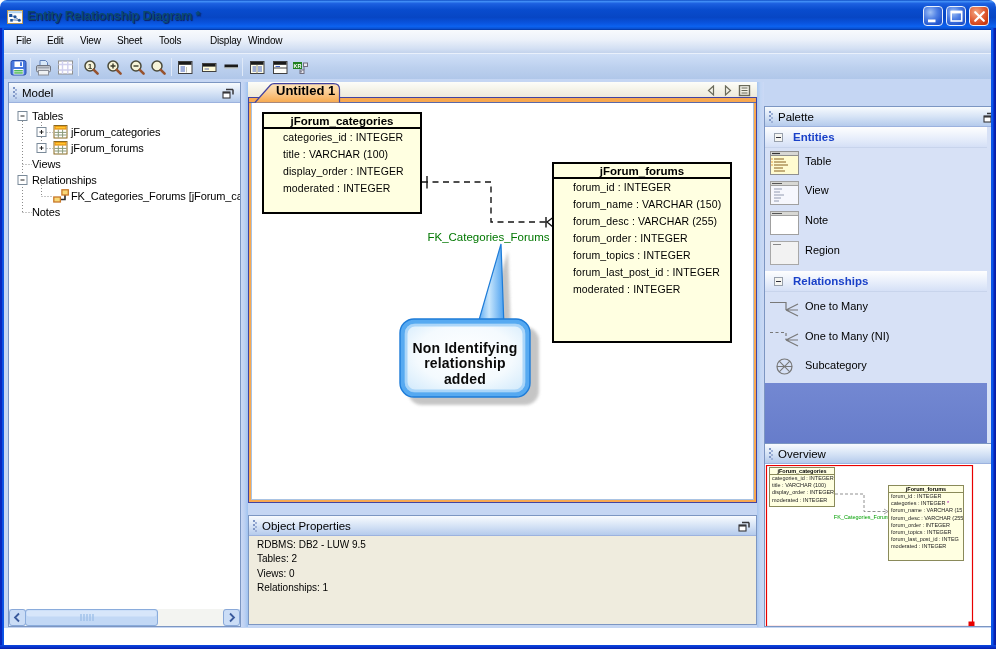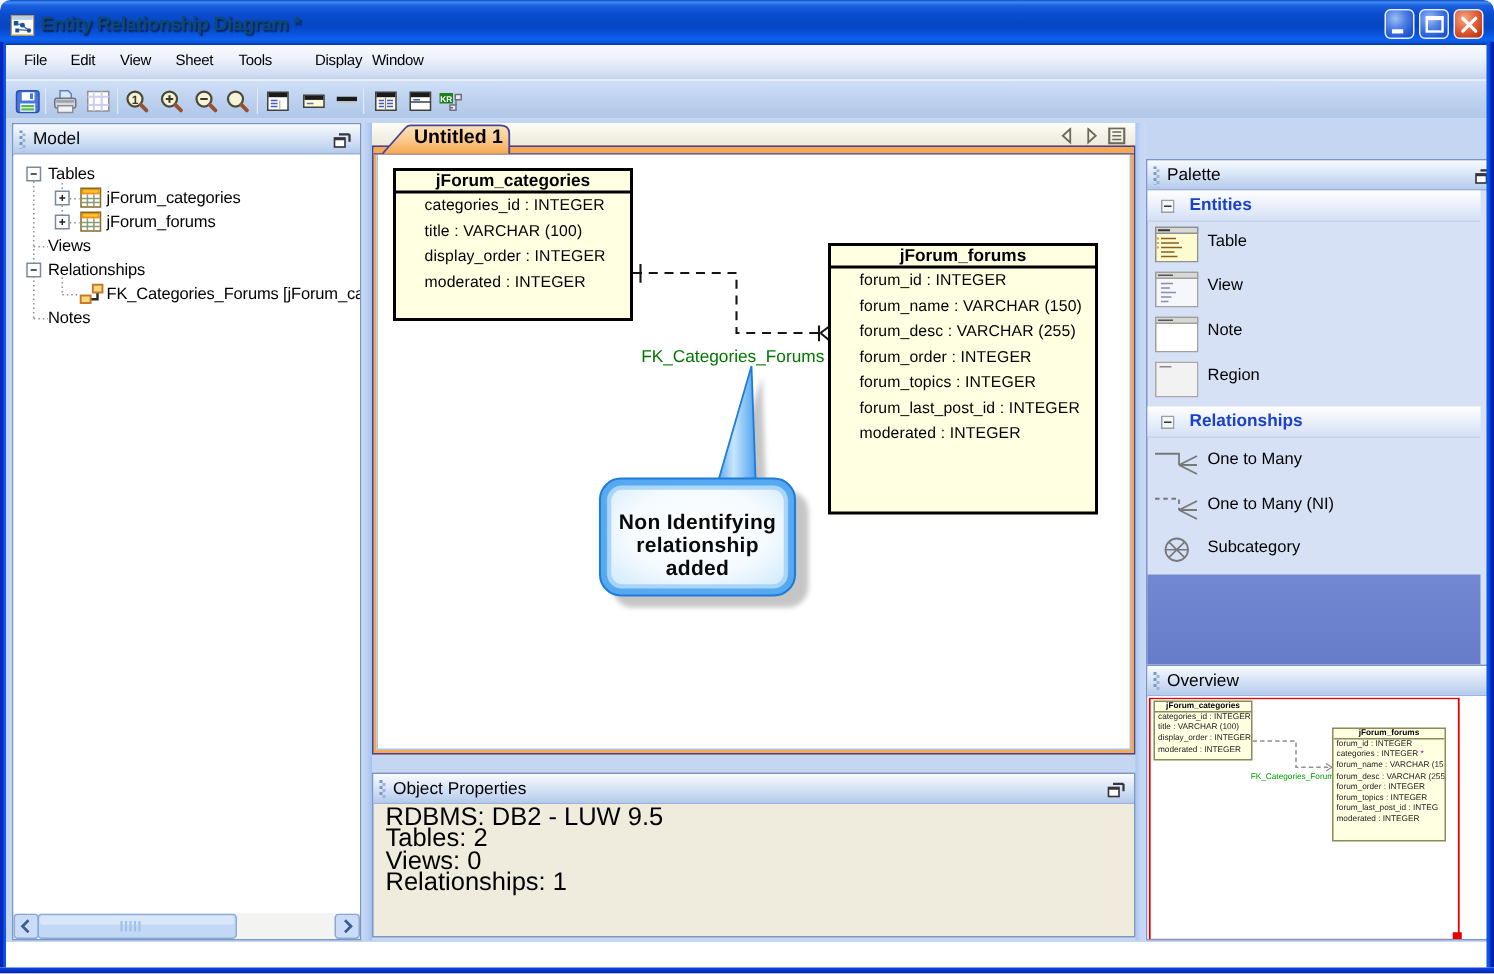--- a/index.html
+++ b/index.html
@@ -72,21 +72,21 @@
   #canvas { position:absolute; left:251px; top:100px; width:503px; height:400px; background:#fff;
      border:1px solid #A9C3E3; }
 
   
   .erdtable { position:absolute; background:#FFFFE1; border:2px solid #000; }
   .erdtitle { height:15px; line-height:15px; text-align:center; font-weight:bold; font-size:11.5px; border-bottom:2px solid #000; }
   .erdrow { height:17px; line-height:17px; padding-left:19px; font-size:10.5px; letter-spacing:0.1px; white-space:nowrap; }
 
   
   #objprops { left:248px; top:515px; width:509px; height:110px; background:#EFECDE; }
-  #objprops .content { position:absolute; left:8px; top:22px; font-size:17px; line-height:14.4px; color:#000; }
+  #objprops .content { position:absolute; left:8px; top:22px; font-size:10px; line-height:14.4px; color:#000; }
 
   
   #palette { left:764px; top:82px; width:238px; height:356px; background:#D7E1F6;margin-top:24px; }
   .sechead { position:absolute; left:0; width:222px; height:21px;
      background:linear-gradient(180deg,#FEFEFE 0%,#EAF0FB 50%,#D5E0F6 100%);
      border-bottom:1px solid #C8D4EC; }
   .sectitle { position:absolute; left:28px; top:4px; font-size:11.5px; font-weight:bold; color:#1A41C8; }
   .pitem { position:absolute; font-size:11px; color:#000; }
   #palbottom { position:absolute; left:0; top:276px; width:222px; height:78px;
      background:linear-gradient(180deg,#7388D2 0%,#6379C8 100%); }

